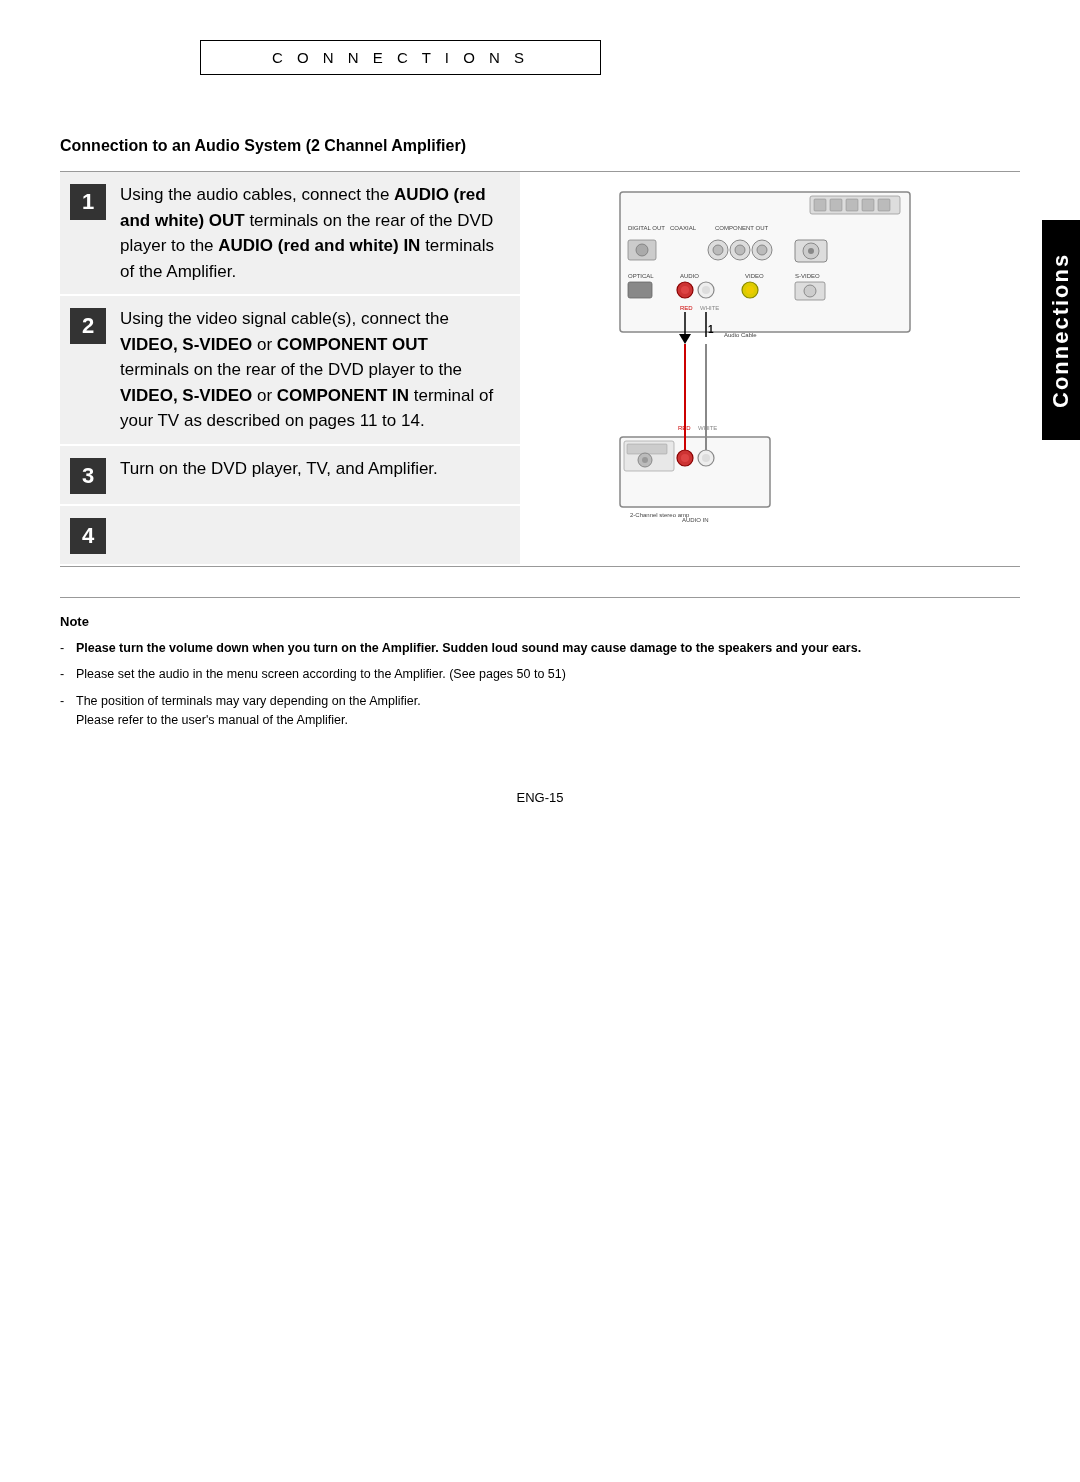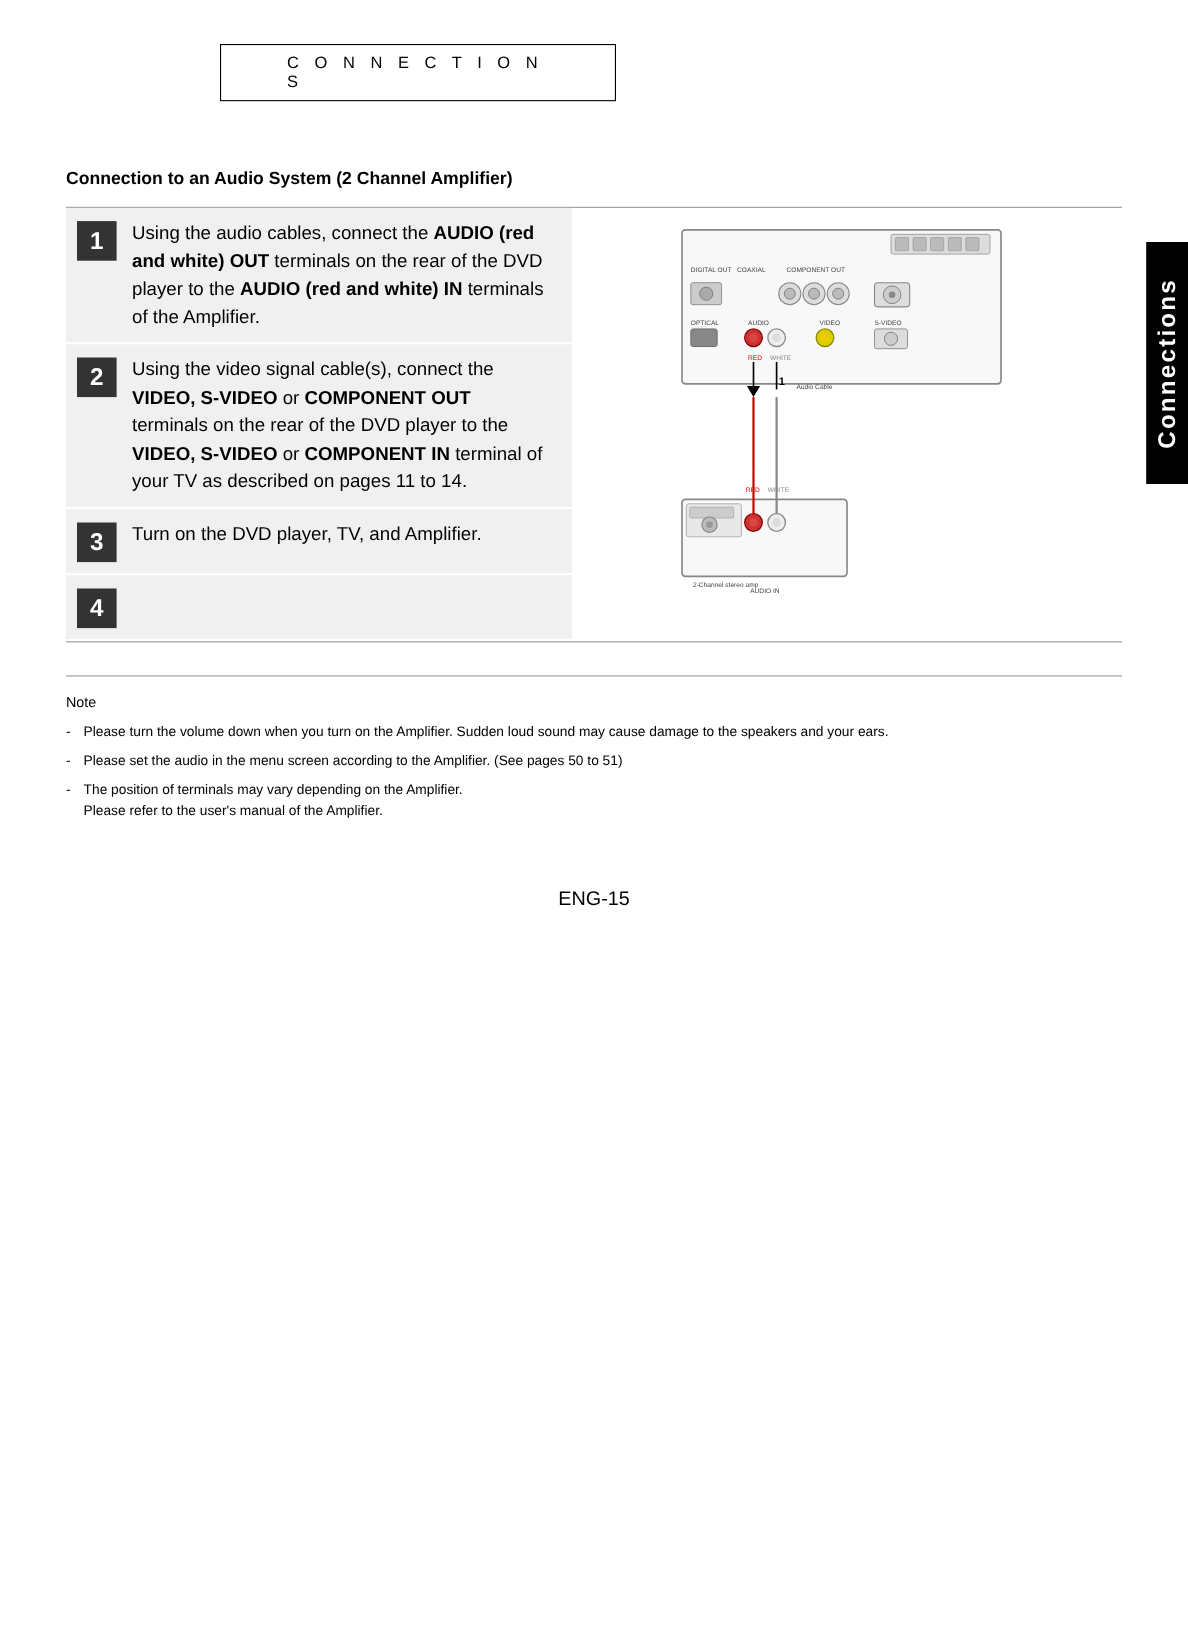--- a/index.html
+++ b/index.html
@@ -22,21 +22,21 @@
 
     
     .header-box {
       border: 1px solid #000;
       display: inline-block;
       padding: 8px 60px;
       margin: 0 auto 30px auto;
       display: flex;
       justify-content: center;
       align-items: center;
-      width: 360px;
+      width: 401px;
       margin-left: 80px;
     }
 
     .header-title {
       font-size: 15px;
       letter-spacing: 5px;
       font-weight: normal;
       text-transform: uppercase;
     }
 
@@ -131,21 +131,21 @@
     }
 
     
     .note-section {
       margin-top: 30px;
       border-top: 1px solid #999;
       padding-top: 16px;
     }
 
     .note-title {
-      font-weight: normal;
+      font-weight: bold;
       font-size: 13px;
       margin-bottom: 10px;
     }
 
     .note-list {
       list-style: none;
       padding: 0;
     }
 
     .note-list li {
@@ -156,28 +156,28 @@
       position: relative;
     }
 
     .note-list li::before {
       content: '-';
       position: absolute;
       left: 0;
     }
 
     .note-list li b {
-      font-weight: normal;
+      font-weight: bold;
     }
 
     
     .page-number {
       text-align: center;
       margin-top: 60px;
-      font-size: 18px;
+      font-size: 13px;
     }
 
     .step-wrapper {
       display: flex;
       align-items: flex-start;
       padding: 10px 10px 10px 10px;
       background: #f0f0f0;
       margin-bottom: 2px;
     }
 

